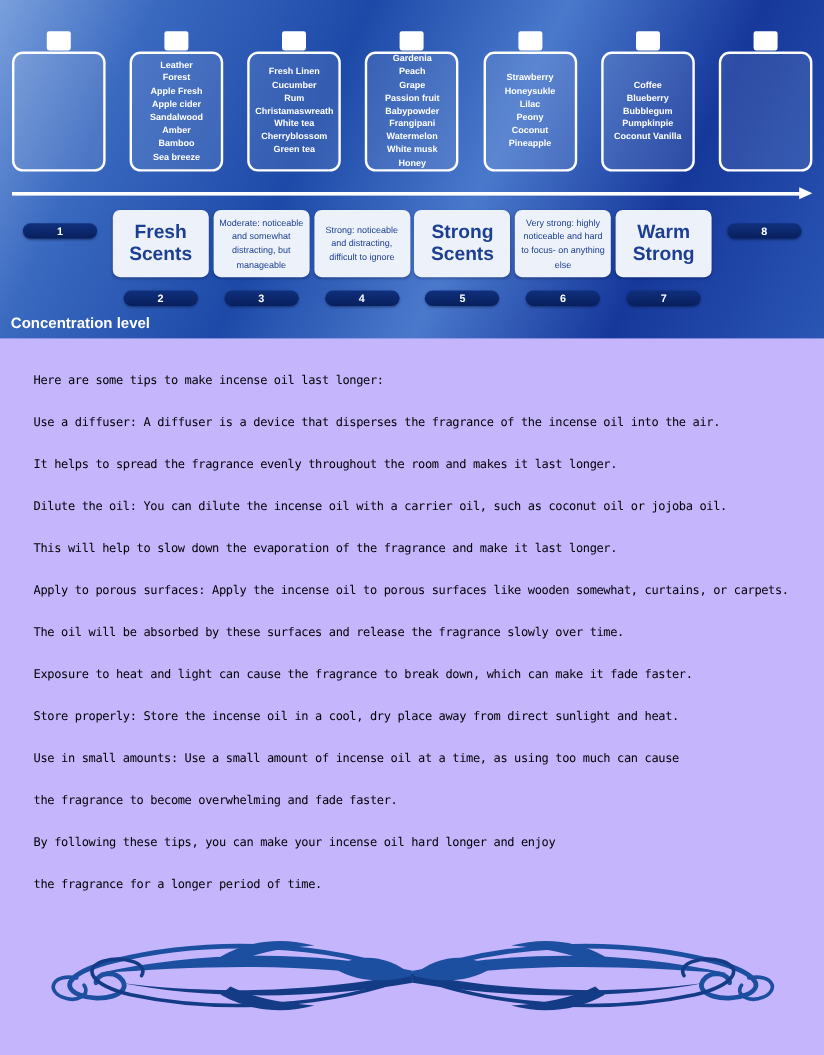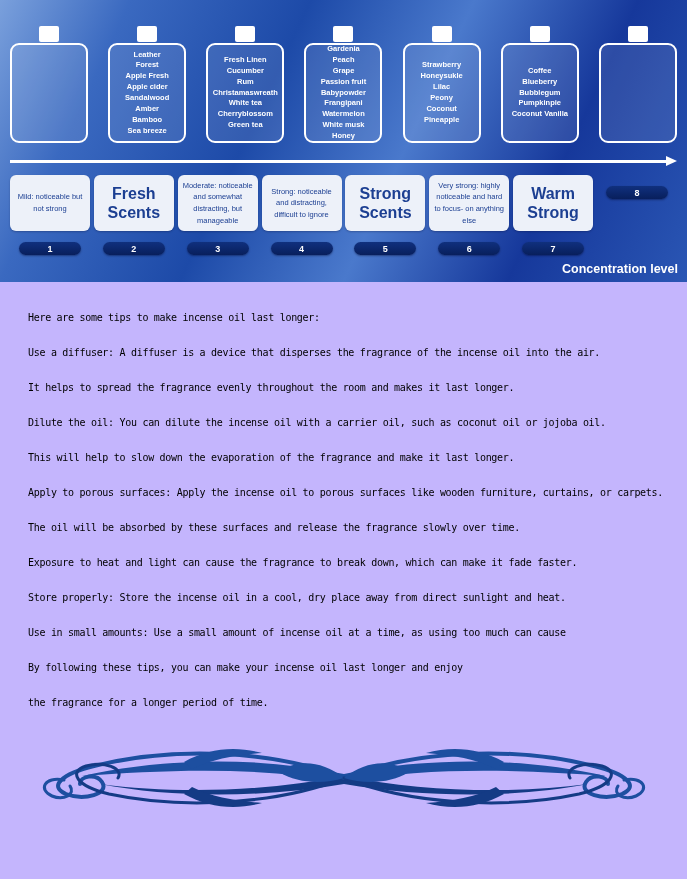--- a/index.html
+++ b/index.html
@@ -39,21 +39,21 @@
     width:100%;height:56px;background:#edf1f9;border-radius:6px;color:#1c3f92;
     font-size:7.5px;line-height:1.55;display:flex;align-items:center;justify-content:center;
     text-align:center;padding:2px 4px;box-sizing:border-box;box-shadow:0 1px 2px rgba(0,0,30,0.25);
   }
   .level-col.named .level-box{font-size:16px;font-weight:bold;line-height:1.2;}
   .level-pill{
     margin-top:11px;width:62px;height:13px;border-radius:8px;
     background:linear-gradient(#10307e,#081f5c);color:#ffffff;font-size:9px;font-weight:bold;
     display:flex;align-items:center;justify-content:center;box-shadow:0 1px 2px rgba(0,0,30,0.4);
   }
-  .caption{color:#ffffff;font-weight:bold;font-size:12.5px;padding:7px 9px 0;text-align:right;}
+  .caption{color:#ffffff;font-weight:bold;font-size:12.5px;padding:7px 9px 0;}
 
   
   .tips{padding:30px 16px 0 28px;}
   .tips p{
     margin:0 0 24px;font-family:"DejaVu Sans Mono",monospace;
     font-size:10px;letter-spacing:-0.3px;color:#000;white-space:nowrap;
   }
 
   
   .ornament{display:flex;justify-content:center;margin-top:4px;}
@@ -140,21 +140,20 @@
       </div>
     </div>
 
     <div class="arrow">
       <div class="arrow-line"></div>
       <div class="arrow-head"></div>
     </div>
 
     <div class="levels-row">
       <div class="level-col">
-        <div class="level-box">Mild: noticeable but not strong</div>
         <div class="level-pill">1</div>
       </div>
       <div class="level-col named">
         <div class="level-box">Fresh Scents</div>
         <div class="level-pill">2</div>
       </div>
       <div class="level-col">
         <div class="level-box">Moderate: noticeable and somewhat distracting, but manageable</div>
         <div class="level-pill">3</div>
       </div>
@@ -181,26 +180,27 @@
 
     <div class="caption">Concentration level</div>
   </header>
 
   <main class="tips">
     <p>Here are some tips to make incense oil last longer:</p>
     <p>Use a diffuser: A diffuser is a device that disperses the fragrance of the incense oil into the air.</p>
     <p>It helps to spread the fragrance evenly throughout the room and makes it last longer.</p>
     <p>Dilute the oil: You can dilute the incense oil with a carrier oil, such as coconut oil or jojoba oil.</p>
     <p>This will help to slow down the evaporation of the fragrance and make it last longer.</p>
-    <p>Apply to porous surfaces: Apply the incense oil to porous surfaces like wooden furniture, curtains, or carpets.</p>
+    <p>Apply to porous surfaces: Apply the incense oil to porous surfaces like wooden somewhat, curtains, or carpets.</p>
     <p>The oil will be absorbed by these surfaces and release the fragrance slowly over time.</p>
     <p>Exposure to heat and light can cause the fragrance to break down, which can make it fade faster.</p>
     <p>Store properly: Store the incense oil in a cool, dry place away from direct sunlight and heat.</p>
     <p>Use in small amounts: Use a small amount of incense oil at a time, as using too much can cause</p>
-    <p>By following these tips, you can make your incense oil last longer and enjoy</p>
+    <p>the fragrance to become overwhelming and fade faster.</p>
+    <p>By following these tips, you can make your incense oil hard longer and enjoy</p>
     <p>the fragrance for a longer period of time.</p>
   </main>
 
   <footer class="ornament">
     <svg width="640" height="92" viewBox="0 0 640 92">
       <g id="halfFlourish">
         <path d="M320 42 C 230 24, 140 26, 58 44 C 140 38, 232 34, 320 50 Z" fill="#1d4fa0"></path>
         <path d="M320 52 C 238 66, 148 66, 76 52 C 150 62, 240 60, 320 44 Z" fill="#143b85"></path>
         <path d="M320 46 C 250 18, 150 14, 70 34 C 38 42, 24 54, 42 62 C 60 69, 86 62, 78 50 C 72 41, 56 44, 56 52" fill="none" stroke="#1d4fa0" stroke-width="4" stroke-linecap="round"></path>
         <path d="M320 46 C 255 72, 160 78, 85 62 C 52 54, 44 40, 62 34 C 80 29, 100 36, 94 46" fill="none" stroke="#143b85" stroke-width="3" stroke-linecap="round"></path>

